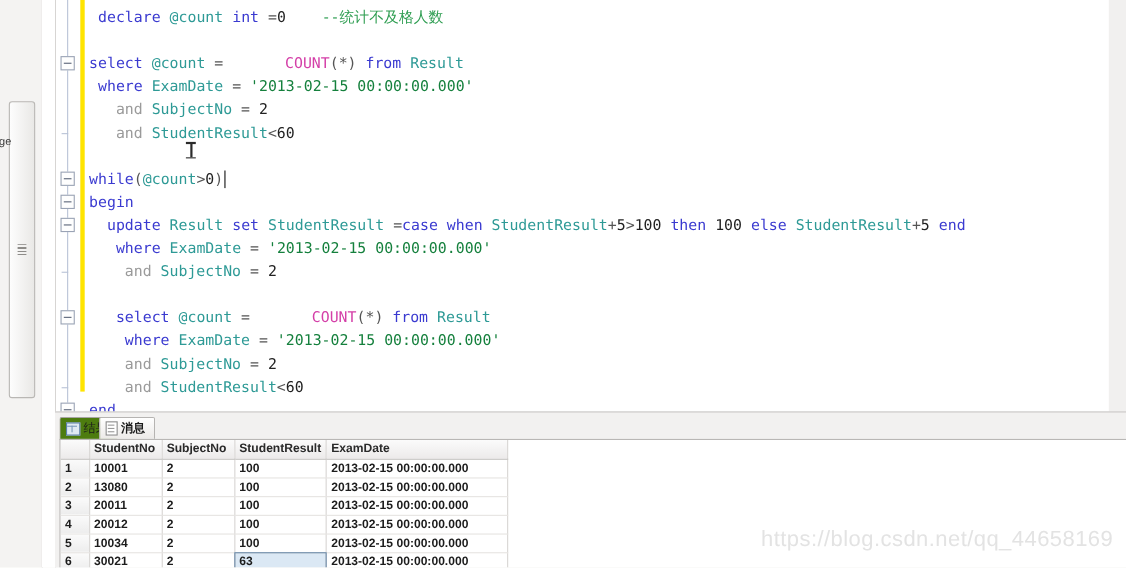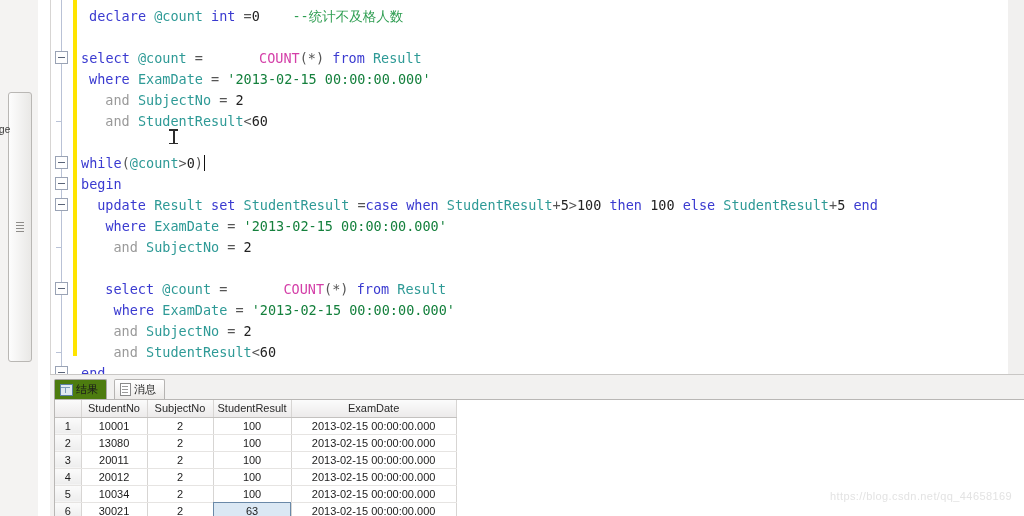--- a/index.html
+++ b/index.html
@@ -157,21 +157,21 @@
   
   .grid-wrap{
     position:absolute;left:4px;top:24px;right:0;bottom:0;
     background:#ffffff;border:1px solid #b9b7b5;border-right:none;border-bottom:none;
     overflow:hidden;
   }
   table.grid{border-collapse:collapse;font-size:11px;}
   table.grid th,table.grid td{
     border-right:1px solid #d7d5d3;border-bottom:1px solid #e6e4e2;
     padding:1px 4px;height:17px;box-sizing:border-box;
-    text-align:center;font-weight:normal;color:#1c1c1c;
+    text-align:left;font-weight:bold;color:#1c1c1c;
     white-space:nowrap;overflow:hidden;
   }
   table.grid thead th{
     background:linear-gradient(to bottom,#fbfbfb,#eceaea);
     border-bottom:1px solid #c3c1bf;color:#2a2a2a;
   }
   th.rowhdr,td.rowhdr{
     width:26px;min-width:26px;
     background:linear-gradient(to bottom,#fbfbfb,#ededed);
     border-right:1px solid #c3c1bf;color:#3a3a3a;
@@ -182,21 +182,21 @@
   .c-ed{width:165px;min-width:165px;}
   td.selected-cell{
     background:#dbe8f4;
     outline:1px solid #6a89a8;
     outline-offset:-1px;
   }
 
   
   .watermark{
     position:absolute;right:12px;bottom:14px;
-    font-size:11px;color:#e3e3e3;
+    font-size:20px;color:#e3e3e3;
     letter-spacing:.4px;
     pointer-events:none;
     font-family:"Liberation Sans", sans-serif;
   }
 
   
   .ibeam{position:absolute;width:9px;height:17px;pointer-events:none;}
   .ibeam .stem{position:absolute;left:4px;top:2px;width:1.5px;height:13px;background:#2b2b2b;}
   .ibeam .top,.ibeam .bot{position:absolute;left:0;width:9px;height:1.5px;background:#2b2b2b;}
   .ibeam .top{top:1px;} .ibeam .bot{bottom:1px;}
@@ -240,21 +240,21 @@
       </div>
     </div>
   </div>
 
   <div class="results-pane">
     <div class="tabstrip" id="results-tabstrip">
         <div class="tab active" style="left: 4px;">
           <span class="tab-grid-icon"></span>
           <span>结果</span>
         </div>
-        <div class="tab" style="left: 64px;">
+        <div class="tab" style="left: 40px; font-weight: bold;">
           <span class="tab-doc-icon"></span>
           <span>消息</span>
         </div>
       </div>
 
     <div class="grid-wrap">
       <table class="grid">
         <thead>
           <tr>
             <th class="rowhdr"></th>

